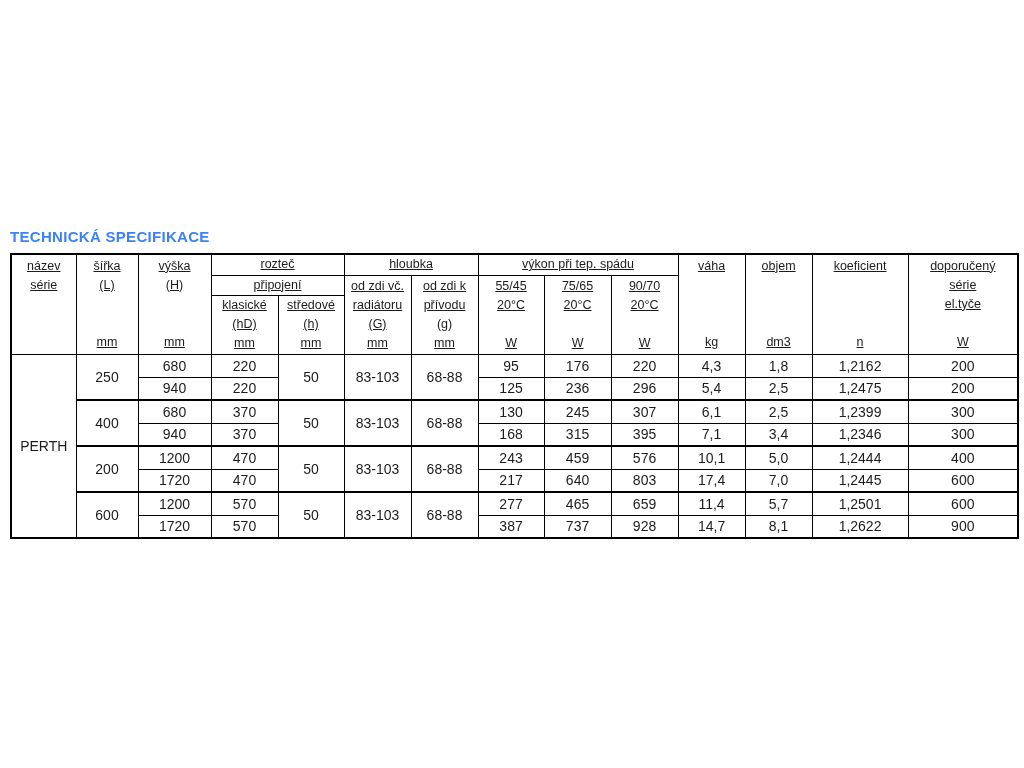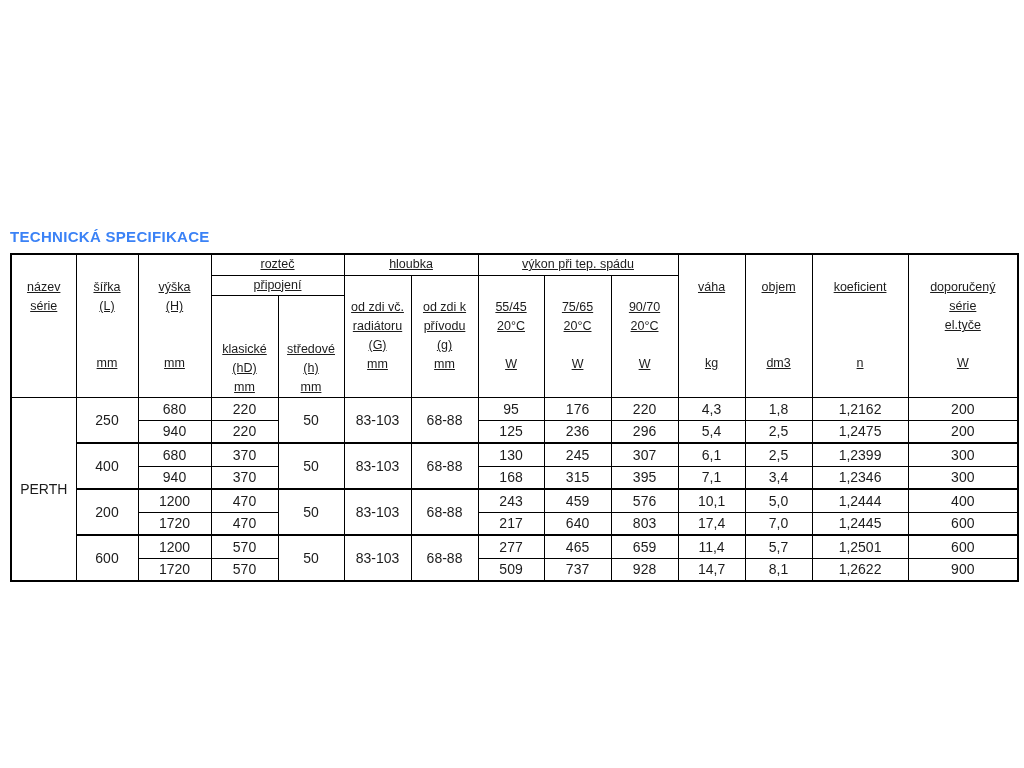--- a/index.html
+++ b/index.html
@@ -37,21 +37,21 @@
   .spec tbody tr { height: 23px; }
   .spec tbody td { font-size: 14px; }
   
   .bl2 { border-left-width: 2px; }
   
   .spec tbody tr.gstart > td { border-top-width: 2px; }
   
   .v { display: flex; flex-direction: column; justify-content: space-between; align-items: center; width: 100%; }
   .v.full { height: 95px; }
   .v.r23  { height: 76px; }
-  .v.r3   { height: 57px; margin-top: 44px; }
+  .v.r3   { height: 57px; }
   .v.top  { justify-content: flex-start; }
   .series-cell { font-weight: bold; font-size: 13.5px; }
 </style>
 </head>
 <body>
 
 <div class="content">
   <h1 class="doc-title">TECHNICKÁ SPECIFIKACE</h1>
 
   <table class="spec">
@@ -293,21 +293,21 @@
         <td>465</td>
         <td>659</td>
         <td class="bl2">11,4</td>
         <td>5,7</td>
         <td>1,2501</td>
         <td class="bl2">600</td>
       </tr>
       <tr>
         <td>1720</td>
         <td class="bl2">570</td>
-        <td class="bl2">509</td>
+        <td class="bl2">387</td>
         <td>737</td>
         <td>928</td>
         <td class="bl2">14,7</td>
         <td>8,1</td>
         <td>1,2622</td>
         <td class="bl2">900</td>
       </tr>
     </tbody>
   </table>
 </div>

